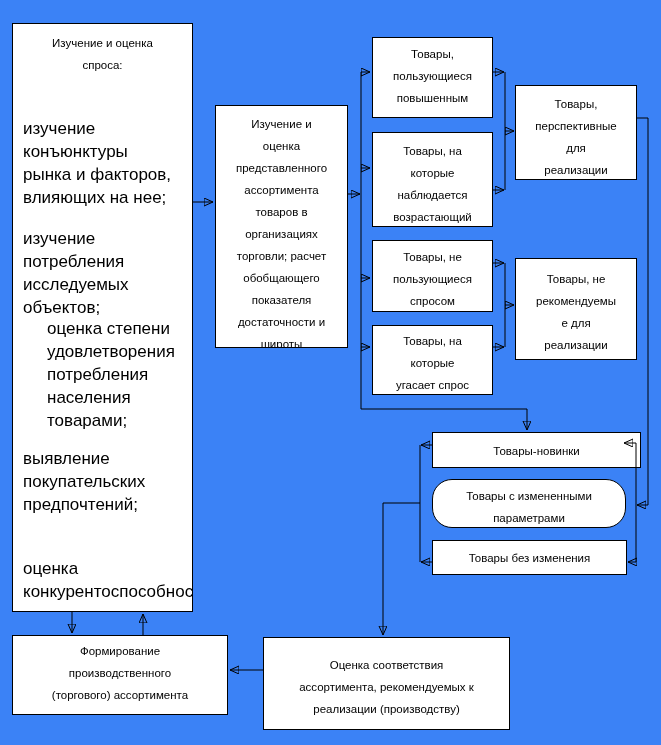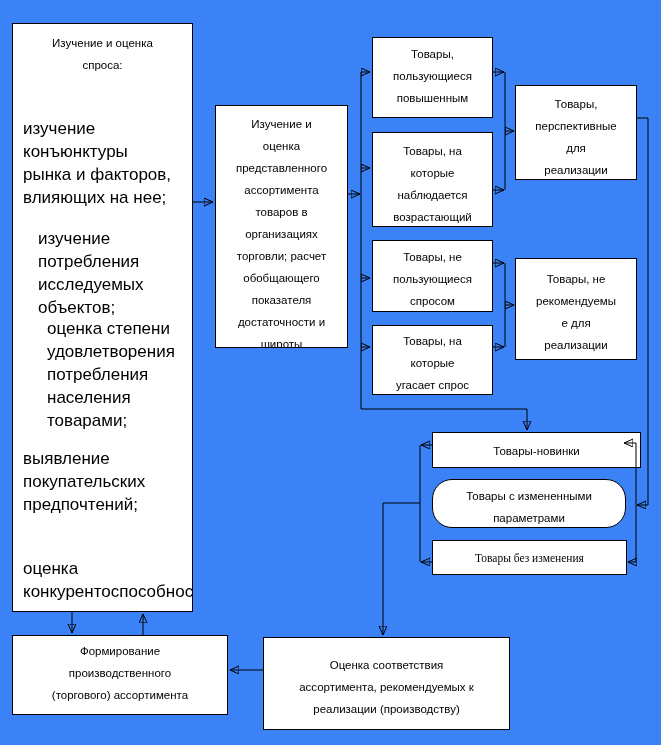--- a/index.html
+++ b/index.html
@@ -26,21 +26,21 @@
 <body>
 
 <div id="stage">
 
   <div class="box left-box" style="left:12px;top:23px;width:181px;height:589px;">
     <div class="title">Изучение и оценка
 спроса:</div>
     <div class="item" style="top:93px;">изучение конъюнктуры
 рынка и факторов,
 влияющих на нее;</div>
-    <div class="item" style="top:203px;margin-left:15px;">изучение потребления
+    <div class="item" style="top:203px;">изучение потребления
 исследуемых объектов;</div>
     <div class="item" style="top:293px;margin-left:24px;">оценка степени
 удовлетворения
 потребления населения
 товарами;</div>
     <div class="item" style="top:423px;">выявление
 покупательских
 предпочтений;</div>
     <div class="item" style="top:533px;">оценка
 конкурентоспособности;</div>
@@ -78,21 +78,21 @@
 для
 реализации</div>
   <div class="box" style="left:515px;top:258px;width:122px;height:102px;padding-top:9px;">Товары, не
 рекомендуемы
 е для
 реализации</div>
 
   <div class="box" style="left:432px;top:432px;width:209px;height:36px;">Товары-новинки</div>
   <div class="box" style="left:432px;top:479px;width:194px;height:49px;padding-top:5px;border-radius:20px;">Товары с измененными
 параметрами</div>
-  <div class="box" style="left:432px;top:540px;width:195px;height:35px;padding-top:6px;font-family:Liberation Serif, serif;">Товары без изменения</div>
+  <div class="box" style="left:432px;top:540px;width:195px;height:35px;padding-top:6px;">Товары без изменения</div>
 
   <div class="box" style="left:12px;top:635px;width:216px;height:80px;padding-top:4px;">Формирование
 производственного
 (торгового) ассортимента
 организации на основе</div>
   <div class="box" style="left:263px;top:637px;width:247px;height:93px;padding-top:16px;">Оценка соответствия
 ассортимента, рекомендуемых к
 реализации (производству)
 товаров текущему и</div>
 

